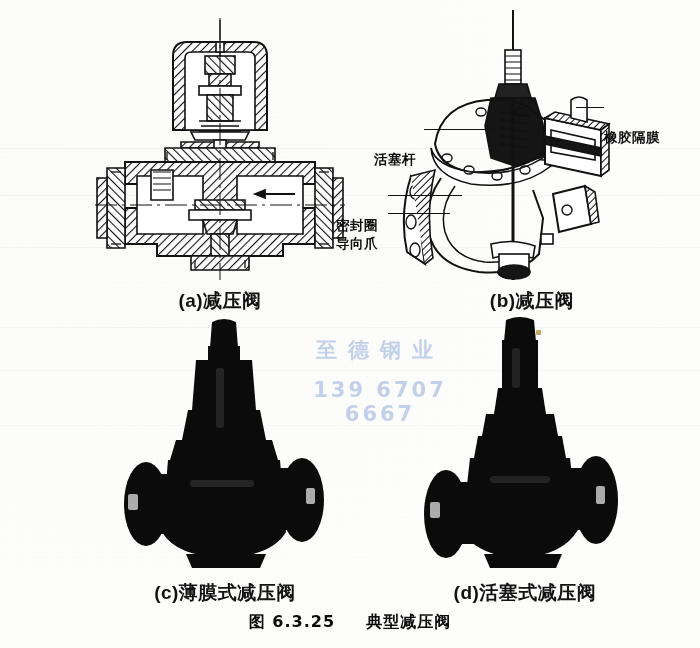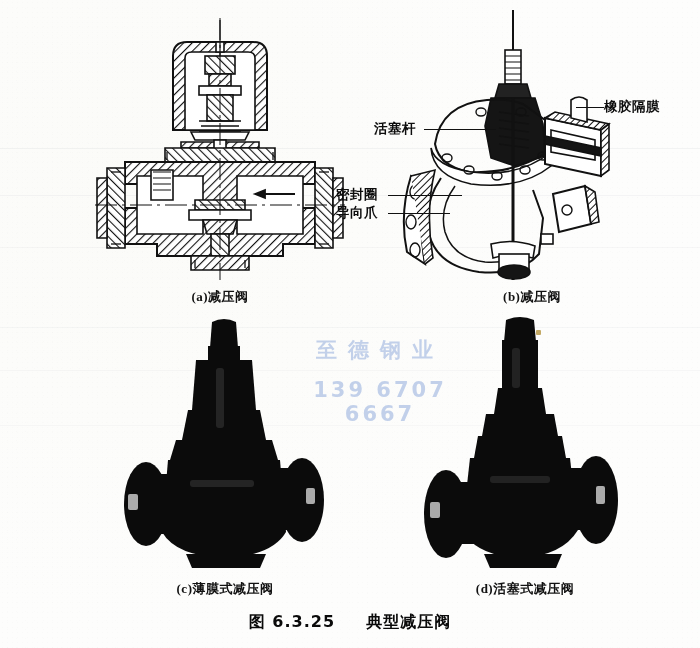--- a/index.html
+++ b/index.html
@@ -16,24 +16,24 @@
   .grain{position:absolute;inset:0;opacity:.5;pointer-events:none;
     background-image:
       radial-gradient(rgba(0,0,0,.035) .6px, transparent .7px),
       radial-gradient(rgba(0,0,0,.025) .5px, transparent .6px);
     background-size:5px 5px, 9px 9px;
     background-position:0 0, 3px 4px;}
   .rule{position:absolute;left:0;width:100%;height:1px;background:rgba(140,150,165,.18);}
 
   .fig{position:absolute;}
   .cap{position:absolute;text-align:center;color:#121212;
-       font-family:Liberation Serif, serif;
-       font-size:13px;font-weight:700;letter-spacing:.5px;white-space:nowrap;}
+       font-family:Liberation Sans, sans-serif;
+       font-size:19px;font-weight:700;letter-spacing:.5px;white-space:nowrap;}
   .callout{position:absolute;color:#0d0d0d;font-size:13.5px;font-weight:700;
-       white-space:nowrap;letter-spacing:.5px;}
+       white-space:nowrap;letter-spacing:.5px;margin-top:31px;}
   .leader{position:absolute;height:1.4px;background:#111;}
 
   .wm{position:absolute;pointer-events:none;text-align:center;
       color:#9fb6e0;font-weight:700;opacity:.62;}
   .wm-cn{font-size:21px;letter-spacing:11px;}
   .wm-num{font-size:21px;letter-spacing:3px;margin-top:14px;}
 
   .figcap{position:absolute;width:100%;text-align:center;color:#0a0a0a;
       font-size:16px;font-weight:700;letter-spacing:1px;}
   .figcap .sp{display:inline-block;width:18px;}

